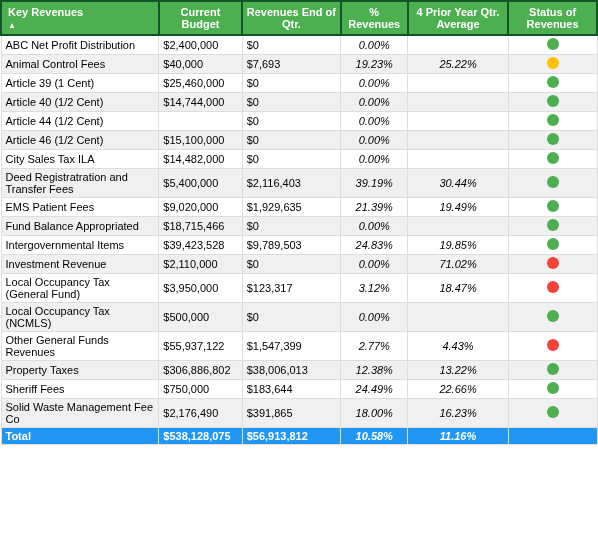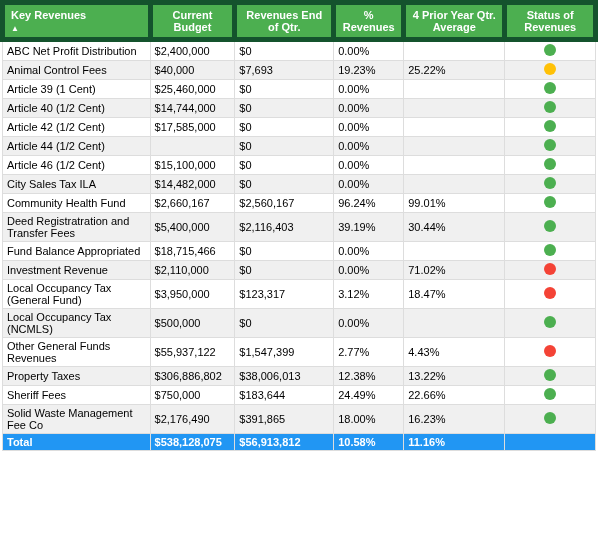--- a/index.html
+++ b/index.html
@@ -9,21 +9,21 @@
       width: 598px;
       border-collapse: collapse;
     }
     
     th {
       background-color: #4CAF50;
       color: white;
       font-weight: bold;
       text-align: center;
       padding: 4px 3px;
-      border: 5px solid #14532d;
+      border: 2px solid #14532d;
       vertical-align: middle;
     }
     
     th.key-revenues {
       text-align: left;
       padding-left: 6px;
     }
     
     td {
       border: 1px solid #ddd;
@@ -36,22 +36,23 @@
       background-color: #fff;
       margin-top: 47px;
     }
     
     td.num-col {
       text-align: left;
       background-color: #fff;
     }
     
     td.pct-col {
-      text-align: left;
-      background-color: #fff;
+      text-align: center;
+      background-color: #fff;
+      font-style: italic;
     }
     
     td.status-col {
       text-align: center;
       background-color: #fff;
     }
     
     tr:nth-child(even) td {
       background-color: #f5f5f5;
     }
@@ -129,28 +130,20 @@
   </tr>
       <tr>
     <td class="name-col">Article 40 (1/2 Cent)</td>
     <td class="num-col">$14,744,000</td>
     <td class="num-col">$0</td>
     <td class="pct-col">0.00%</td>
     <td class="pct-col"></td>
     <td class="status-col"><span class="dot dot-green"></span></td>
   </tr>
       <tr>
-    <td class="name-col">Article 42 (1/2 Cent)</td>
-    <td class="num-col">$17,585,000</td>
-    <td class="num-col">$0</td>
-    <td class="pct-col">0.00%</td>
-    <td class="pct-col"></td>
-    <td class="status-col"><span class="dot dot-green"></span></td>
-  </tr>
-      <tr>
     <td class="name-col">Article 44 (1/2 Cent)</td>
     <td class="num-col"></td>
     <td class="num-col">$0</td>
     <td class="pct-col">0.00%</td>
     <td class="pct-col"></td>
     <td class="status-col"><span class="dot dot-green"></span></td>
   </tr>
       <tr>
     <td class="name-col">Article 46 (1/2 Cent)</td>
     <td class="num-col">$15,100,000</td>
@@ -158,44 +151,52 @@
     <td class="pct-col">0.00%</td>
     <td class="pct-col"></td>
     <td class="status-col"><span class="dot dot-green"></span></td>
   </tr>
       <tr>
     <td class="name-col">City Sales Tax ILA</td>
     <td class="num-col">$14,482,000</td>
     <td class="num-col">$0</td>
     <td class="pct-col">0.00%</td>
     <td class="pct-col"></td>
-    <td class="status-col"><span class="dot dot-green"></span></td>
-  </tr>
-      <tr>
-    <td class="name-col">Community Health Fund</td>
-    <td class="num-col">$2,660,167</td>
-    <td class="num-col">$2,560,167</td>
-    <td class="pct-col">96.24%</td>
-    <td class="pct-col">99.01%</td>
     <td class="status-col"><span class="dot dot-green"></span></td>
   </tr>
       <tr>
     <td class="name-col">Deed Registratration and Transfer Fees</td>
     <td class="num-col">$5,400,000</td>
     <td class="num-col">$2,116,403</td>
     <td class="pct-col">39.19%</td>
     <td class="pct-col">30.44%</td>
     <td class="status-col"><span class="dot dot-green"></span></td>
   </tr>
       <tr>
+    <td class="name-col">EMS Patient Fees</td>
+    <td class="num-col">$9,020,000</td>
+    <td class="num-col">$1,929,635</td>
+    <td class="pct-col">21.39%</td>
+    <td class="pct-col">19.49%</td>
+    <td class="status-col"><span class="dot dot-green"></span></td>
+  </tr>
+      <tr>
     <td class="name-col">Fund Balance Appropriated</td>
     <td class="num-col">$18,715,466</td>
     <td class="num-col">$0</td>
     <td class="pct-col">0.00%</td>
     <td class="pct-col"></td>
+    <td class="status-col"><span class="dot dot-green"></span></td>
+  </tr>
+      <tr>
+    <td class="name-col">Intergovernmental Items</td>
+    <td class="num-col">$39,423,528</td>
+    <td class="num-col">$9,789,503</td>
+    <td class="pct-col">24.83%</td>
+    <td class="pct-col">19.85%</td>
     <td class="status-col"><span class="dot dot-green"></span></td>
   </tr>
       <tr>
     <td class="name-col">Investment Revenue</td>
     <td class="num-col">$2,110,000</td>
     <td class="num-col">$0</td>
     <td class="pct-col">0.00%</td>
     <td class="pct-col">71.02%</td>
     <td class="status-col"><span class="dot dot-red"></span></td>
   </tr>

